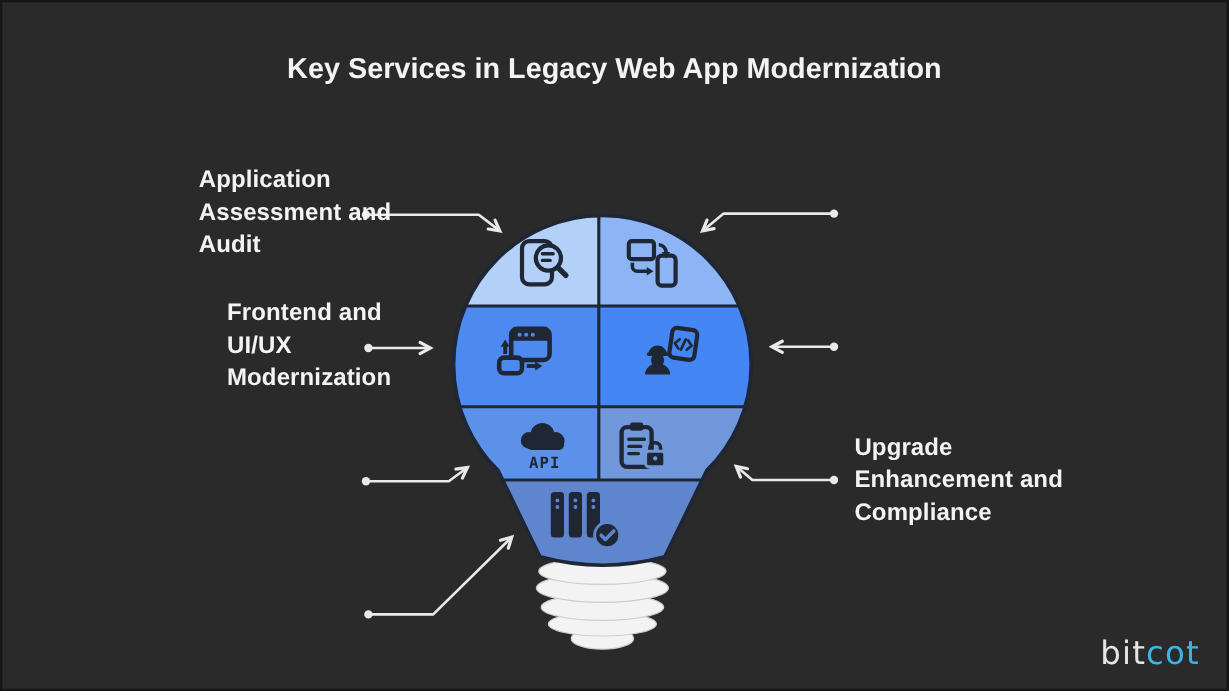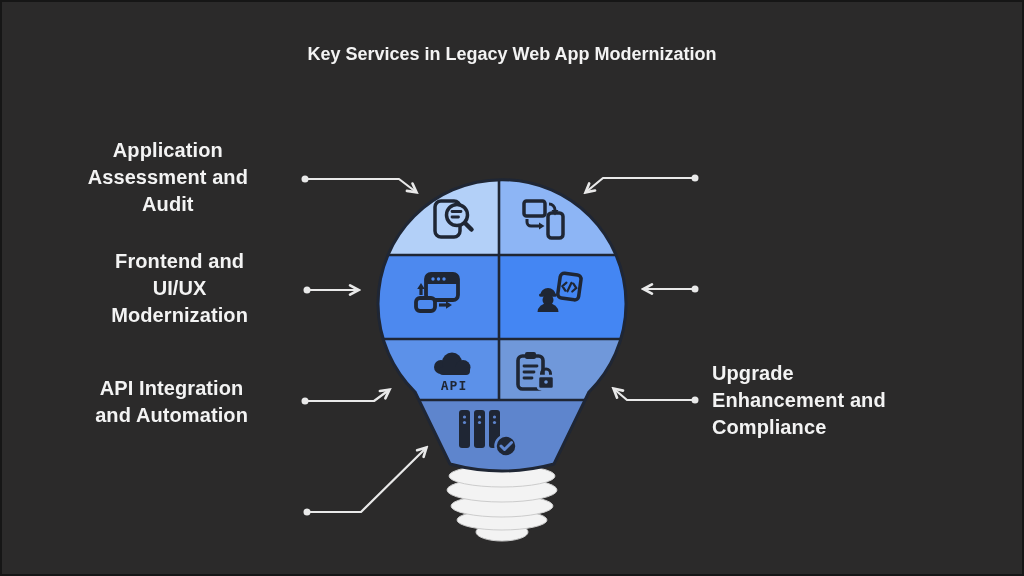--- a/index.html
+++ b/index.html
@@ -7,27 +7,27 @@
     --ink:#1f2634; --screw:#f3f3f3; --screw_edge:#cccccc; --logo_bit:#e4e4e4; --logo_cot:#3cb4e5;
   }
   html,body{margin:0;padding:0;background:#000;}
   .canvas{
     position:relative; width:1024px; height:576px; overflow:hidden; box-sizing:border-box;
     background:var(--background); border:2px solid var(--border);
     font-family:"Liberation Sans", sans-serif;
   }
   .title{
     position:absolute; top:42px; left:0; width:100%; text-align:center;
-    font-size:18px; font-weight:700; color:var(--text); letter-spacing:0px;
+    font-size:24px; font-weight:700; color:var(--text); letter-spacing:0px;
   }
   .label{
     position:absolute; color:var(--text); font-size:20px; font-weight:600;
     line-height:27px; white-space:pre-line; letter-spacing:0.1px;
   }
-  .label.left{ right:774px; text-align:center; }
+  .label.left{ right:696px; text-align:left; }
   .label.right{ left:710px; text-align:left; }
   .logo{
     position:absolute; right:22px; bottom:14px; font-family:"DejaVu Sans", sans-serif;
     font-size:27px; font-weight:400; letter-spacing:1px;
   }
   .logo .bit{ color:var(--logo_bit); }
   .logo .cot{ color:var(--logo_cot); }
   svg.scene{ position:absolute; inset:0; }
   .ink-s{ stroke:var(--ink); fill:none; }
   .ink-f{ fill:var(--ink); }
@@ -167,21 +167,22 @@
       <polyline class="arrow" points="693,398 625,398 612,387" marker-end="url(#ah)"></polyline>
     </g>
   </svg>
 
   <div class="label left" style="top:135px">Application
 Assessment and
 Audit</div>
   <div class="label left" style="top:246px">Frontend and
 UI/UX
 Modernization</div>
-  <div class="label left" style="top:373px">API Integration
-and Automation</div>
 
   <div class="label right" style="top:358px">Upgrade
 Enhancement and
 Compliance</div>
 
+  <div class="logo">
+    <span class="bit">bit</span><span class="cot">cot</span>
+  </div>
 
 </div>
 
 </body></html>

